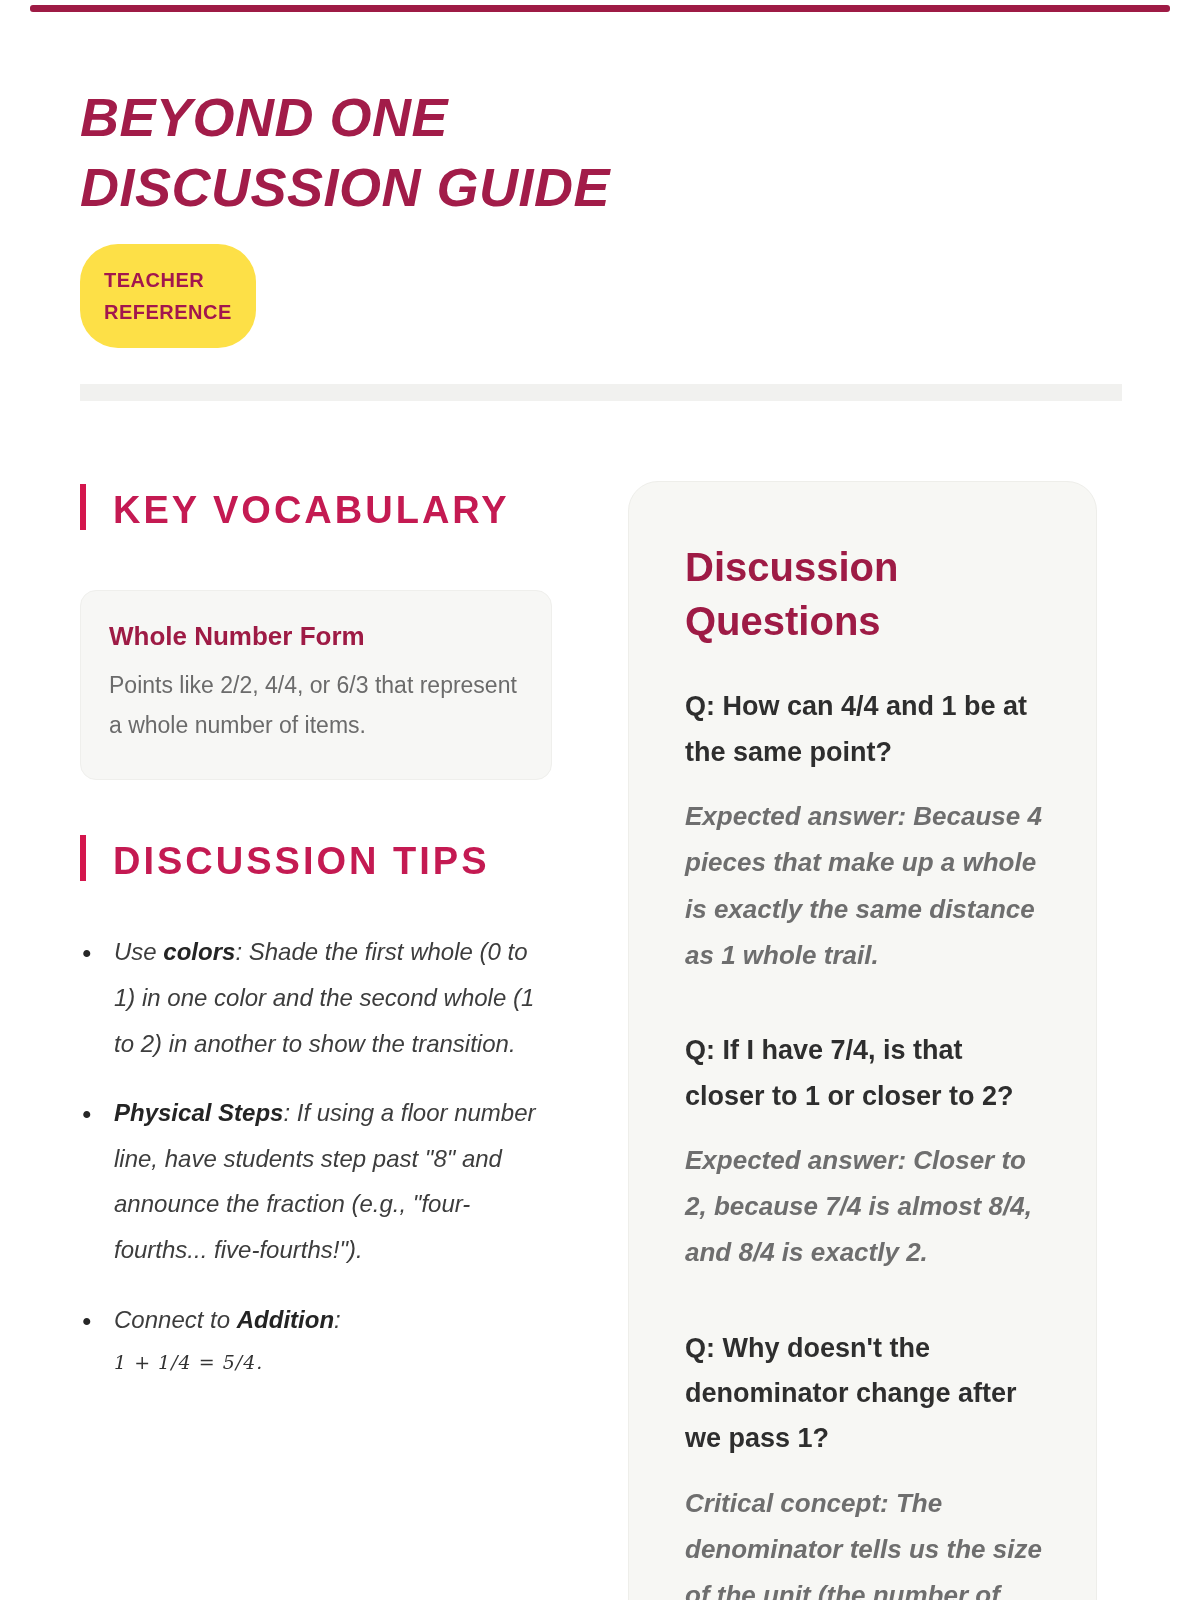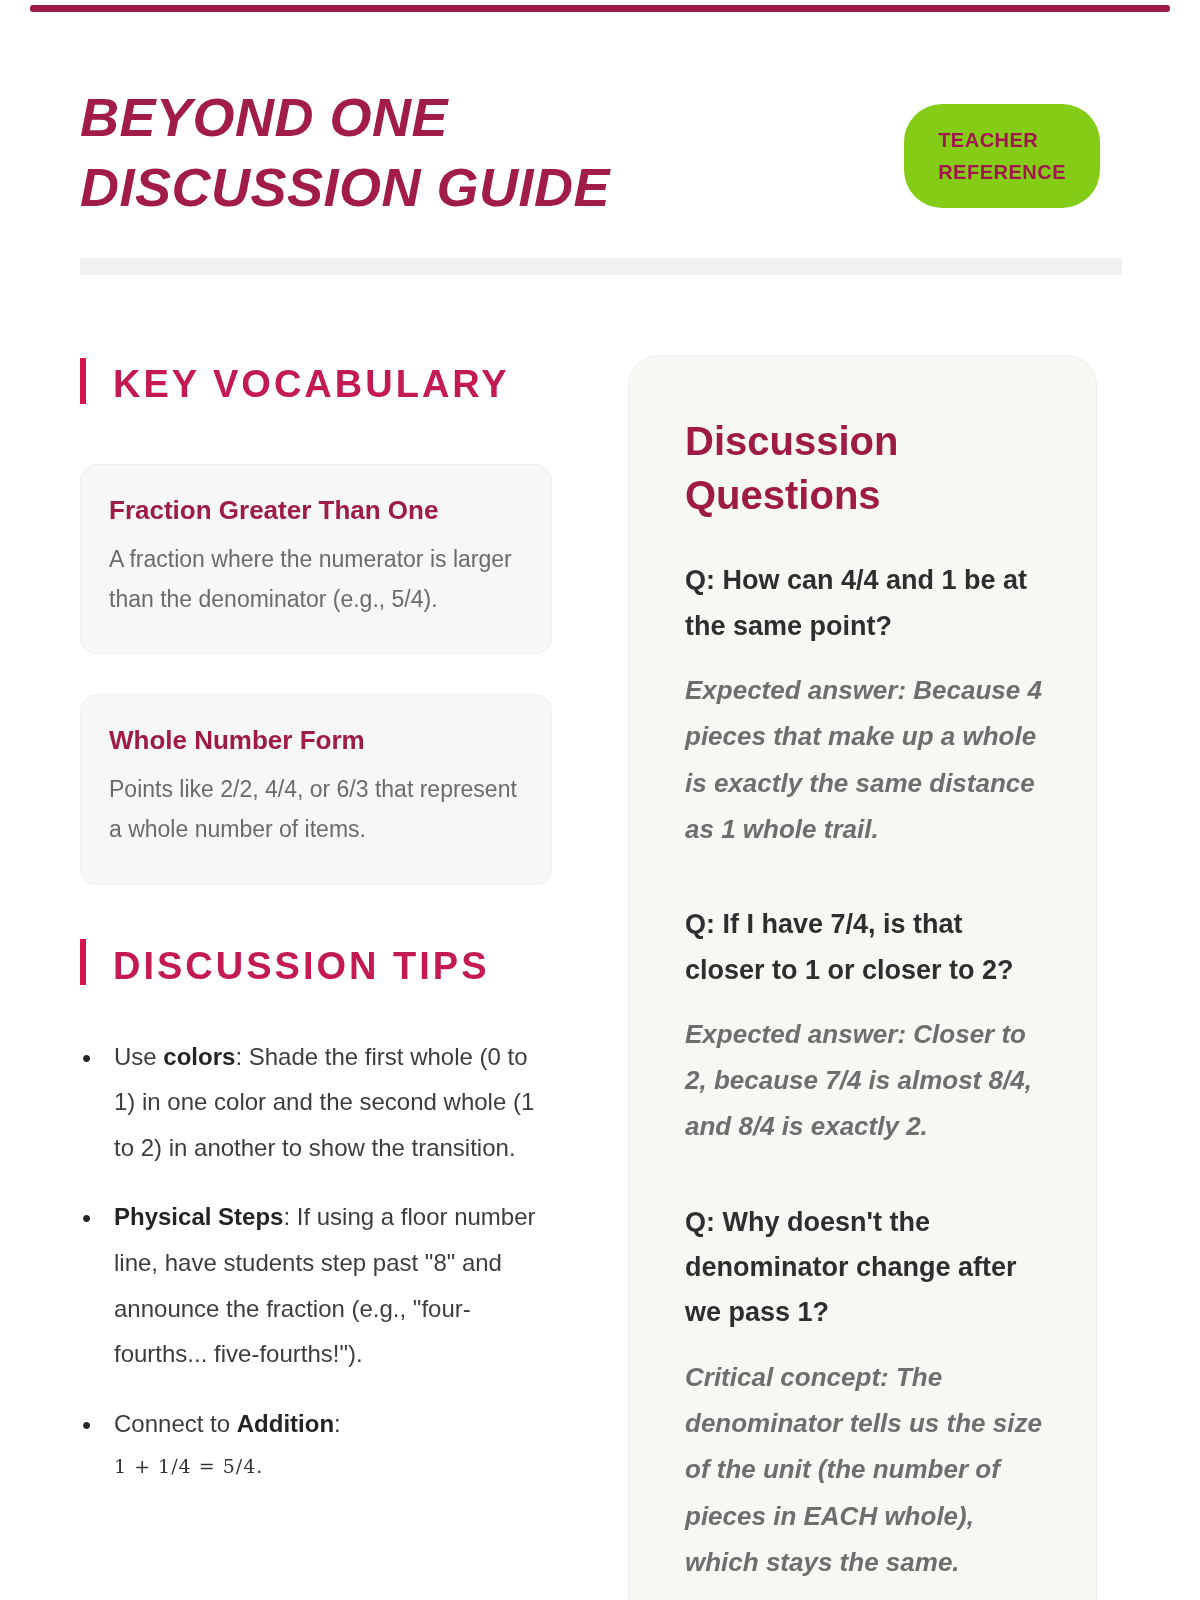--- a/index.html
+++ b/index.html
@@ -7,29 +7,29 @@
   body {
     width: 1200px; height: 1600px; overflow: hidden; position: relative;
     font-family: "Liberation Sans", sans-serif;
     -webkit-font-smoothing: antialiased;
   }
   .top-accent { position: absolute; top: 5px; left: 30px; right: 30px; height: 7px;
     background: #9e1b45; border-radius: 3px; }
   .page { margin: 0 78px 0 80px; padding-top: 82px; }
 
   
-  .header { display: flex; justify-content: space-between; align-items: flex-start; }
+  .header { display: flex; justify-content: space-between; align-items: flex-start; flex-direction: column; }
   .title {
     font-size: 54px; line-height: 1.3; font-weight: 700; font-style: italic;
     color: #a21c49; letter-spacing: 0.5px; max-width: 700px;
   }
   .badge {
     margin-top: 22px; margin-right: 22px;
-    background: #84cc16; color: #a2164e; border-radius: 38px;
-    padding: 20px 34px; font-size: 20px; font-weight: 700; line-height: 1.6;
+    background: #fde047; color: #a2164e; border-radius: 38px;
+    padding: 20px 24px; font-size: 20px; font-weight: 700; line-height: 1.6;
     letter-spacing: 0.5px;
   }
   .divider { margin-top: 36px; height: 17px; background: #f1f1ef; }
 
   
   .columns { display: flex; margin-top: 80px; }
   .col-left { width: 472px; flex: none; }
   .col-right { width: 469px; flex: none; margin-left: 76px; }
 
   
@@ -43,21 +43,21 @@
 
   
   .card {
     background: #f7f7f5; border: 1px solid #efefec; border-radius: 16px;
     padding: 30px 28px 34px 28px; margin-bottom: 40px;
   }
   .card .term { font-size: 26px; font-weight: 700; color: #9e1b45; margin-bottom: 14px; }
   .card .definition { font-size: 23px; color: #6b6b6b; line-height: 1.72; }
 
   
-  .tips { list-style: none; }
+  .tips { list-style: none; font-style: italic; }
   .tips li {
     position: relative; padding-left: 34px; margin-bottom: 24px;
     font-size: 24px; color: #3d3d3d; line-height: 1.9;
   }
   .tips li::before {
     content: "\2022"; position: absolute; left: 2px; top: 0px;
     color: #262626; font-size: 26px;
   }
   .tips b, .tips strong { color: #242424; font-weight: 700; }
   .math-line {
@@ -104,24 +104,20 @@
 
   <div class="columns">
 
     <div class="col-left">
 
       <div class="sec-heading sec-1">
         <span class="bar"></span>
         <span class="txt">KEY VOCABULARY</span>
       </div>
 
-      <div class="card">
-        <div class="term">Fraction Greater Than One</div>
-        <div class="definition">A fraction where the numerator is larger than the denominator (e.g., 5/4).</div>
-      </div>
 
       <div class="card">
         <div class="term">Whole Number Form</div>
         <div class="definition">Points like 2/2, 4/4, or 6/3 that represent a whole number of items.</div>
       </div>
 
       <div class="sec-heading sec-2">
         <span class="bar"></span>
         <span class="txt">DISCUSSION TIPS</span>
       </div>

